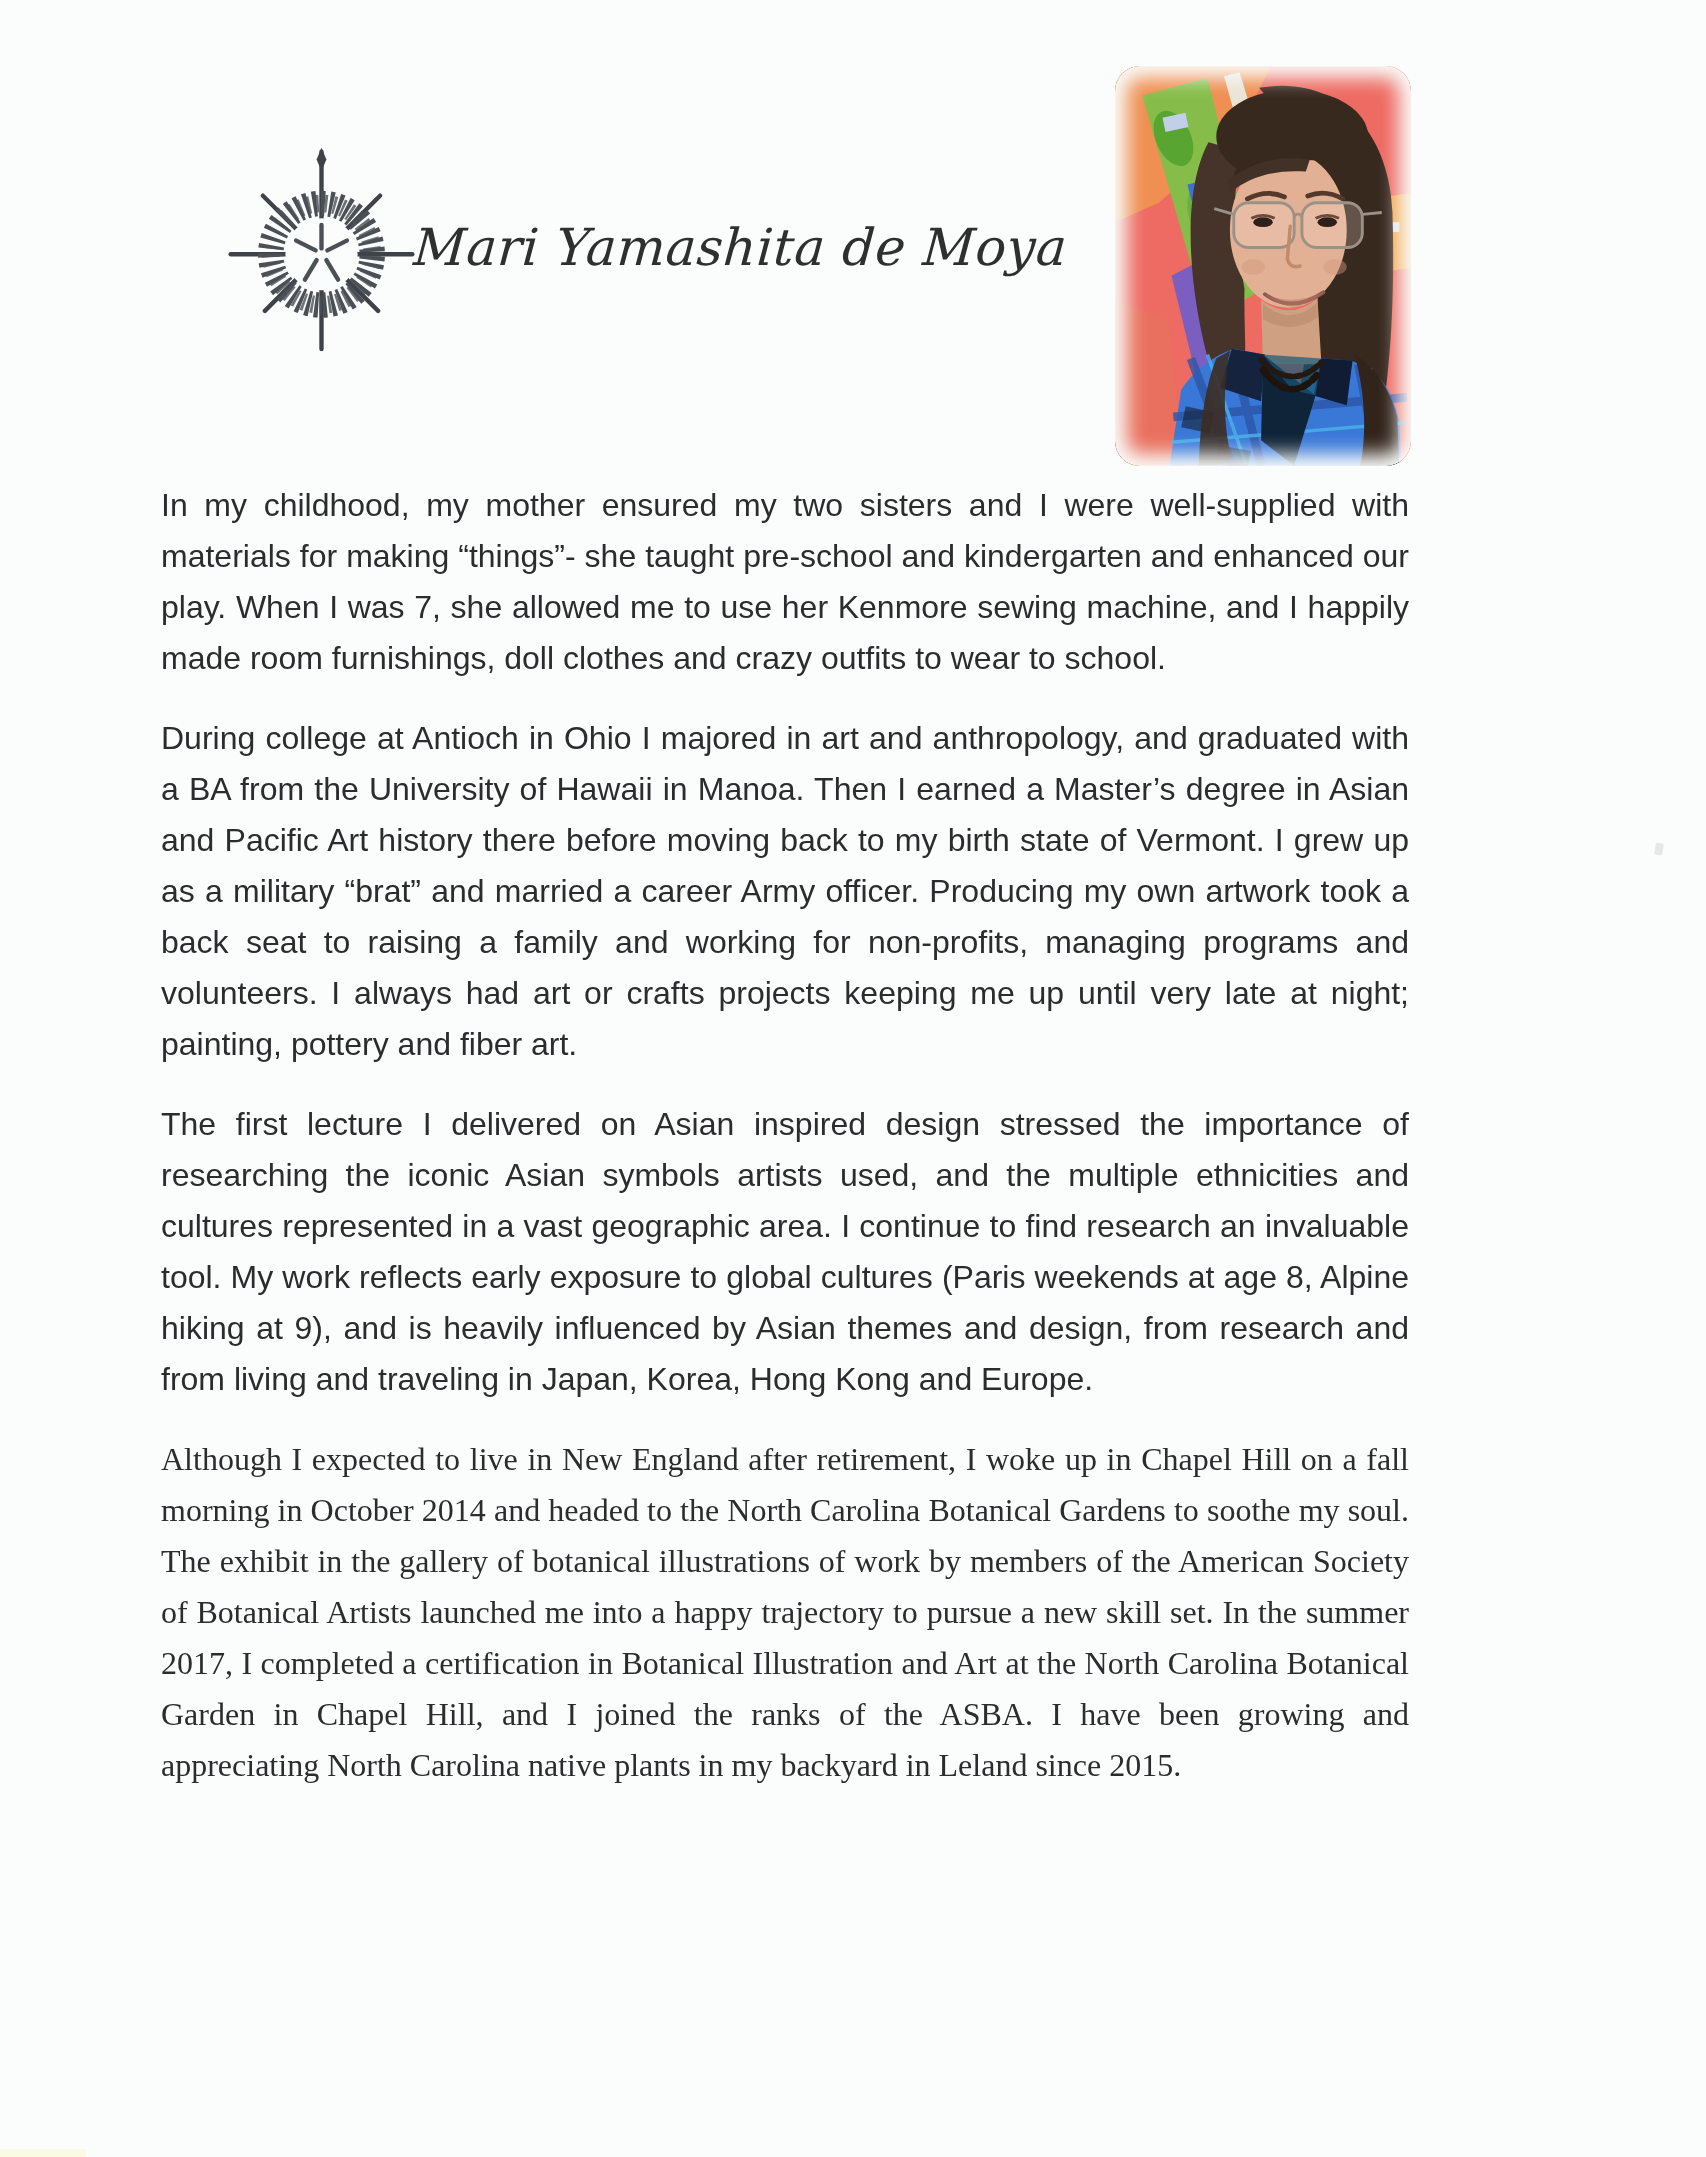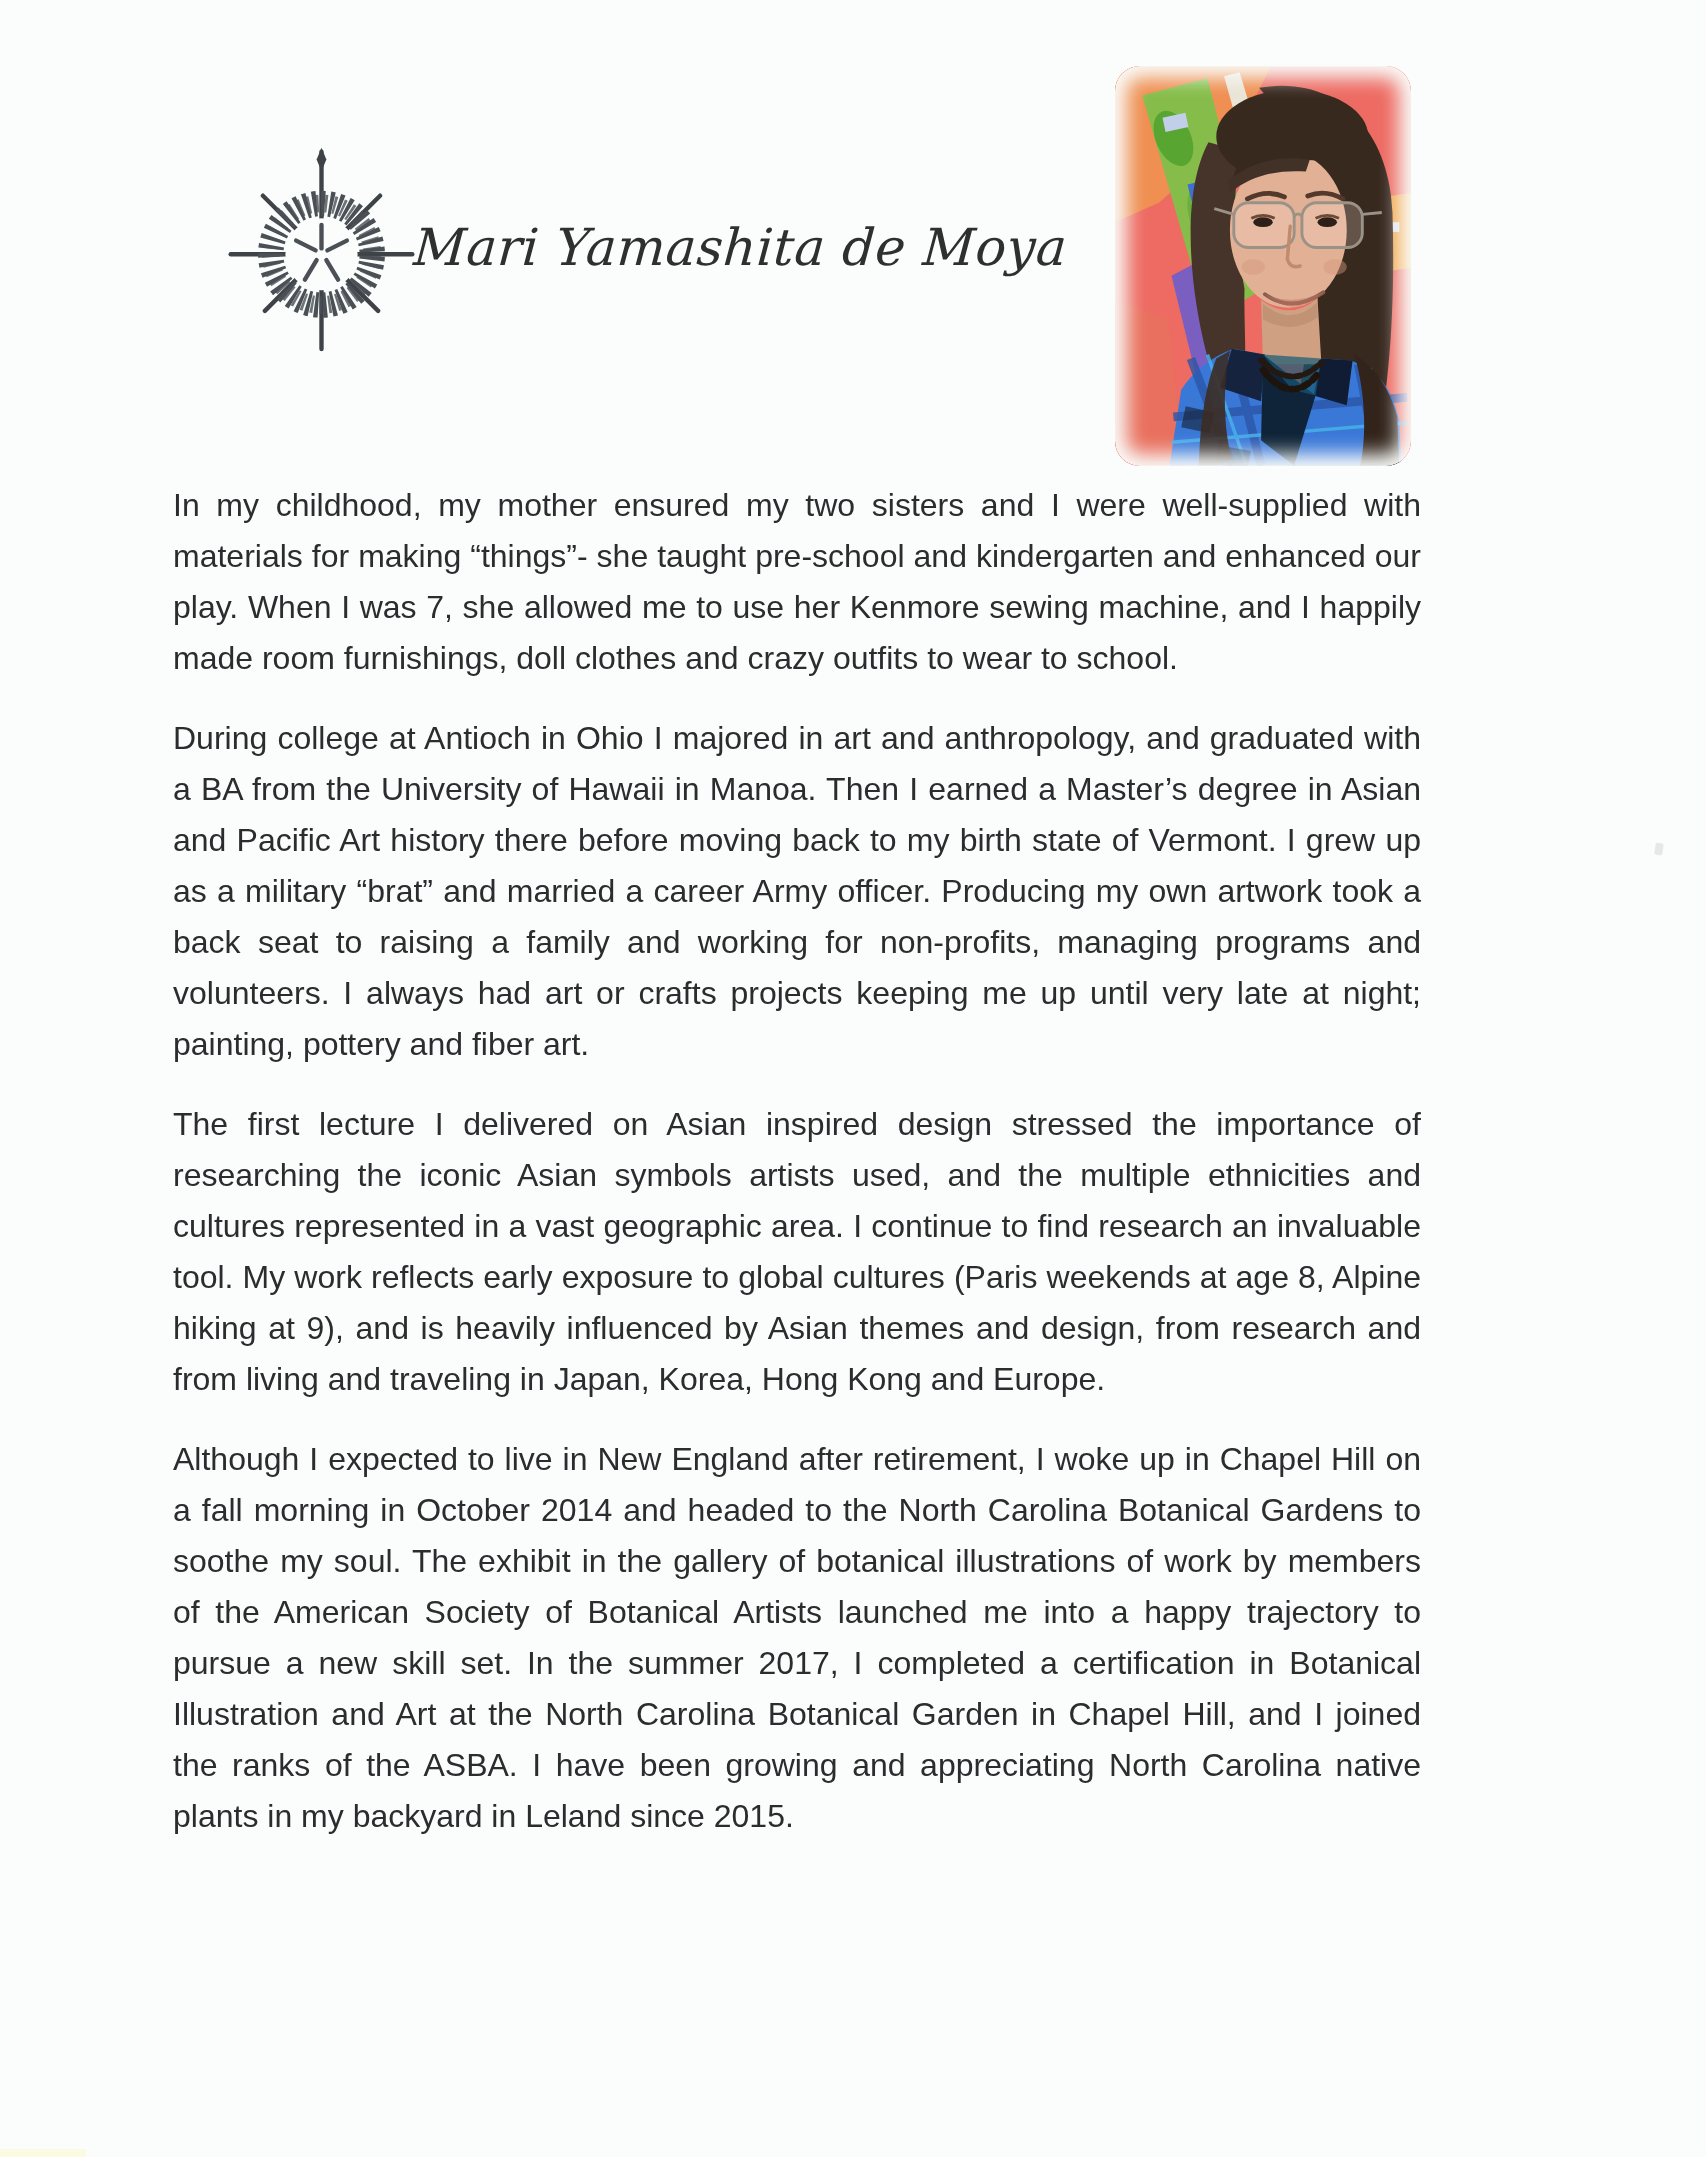--- a/index.html
+++ b/index.html
@@ -35,27 +35,27 @@
     position:absolute;left:1115px;top:66px;width:296px;height:400px;
     border-radius:25px;overflow:hidden;
   }
   .photo svg{display:block;width:100%;height:100%;}
   .photo .soft-edge{
     position:absolute;inset:0;border-radius:25px;pointer-events:none;
     box-shadow:inset 0 0 19.5px 11.7px var(--page-bg);
   }
   
   .bio-text{
-    position:absolute;left:173px;top:480px;width:1248px;
+    position:absolute;left:161px;top:480px;width:1248px;
     font-size:32px;line-height:51px;
     color:var(--text-color);
     text-align:justify;
   }
   .bio-text p{margin:0 0 29px 0;}
-  .bio-text p:last-child{margin-bottom:0;}
+  .bio-text p:last-child{margin-bottom:0;font-family:Liberation Serif, serif;}
   
   .scan-strip{
     position:absolute;left:0;top:2149px;width:86px;height:7.8px;
     background:#fbfae3;
   }
   .scan-smudge{
     position:absolute;left:1655px;top:843px;width:7.8px;height:11.7px;
     background:#d3d7d7;opacity:.55;border-radius:2px;transform:rotate(8deg);
   }
 </style>

